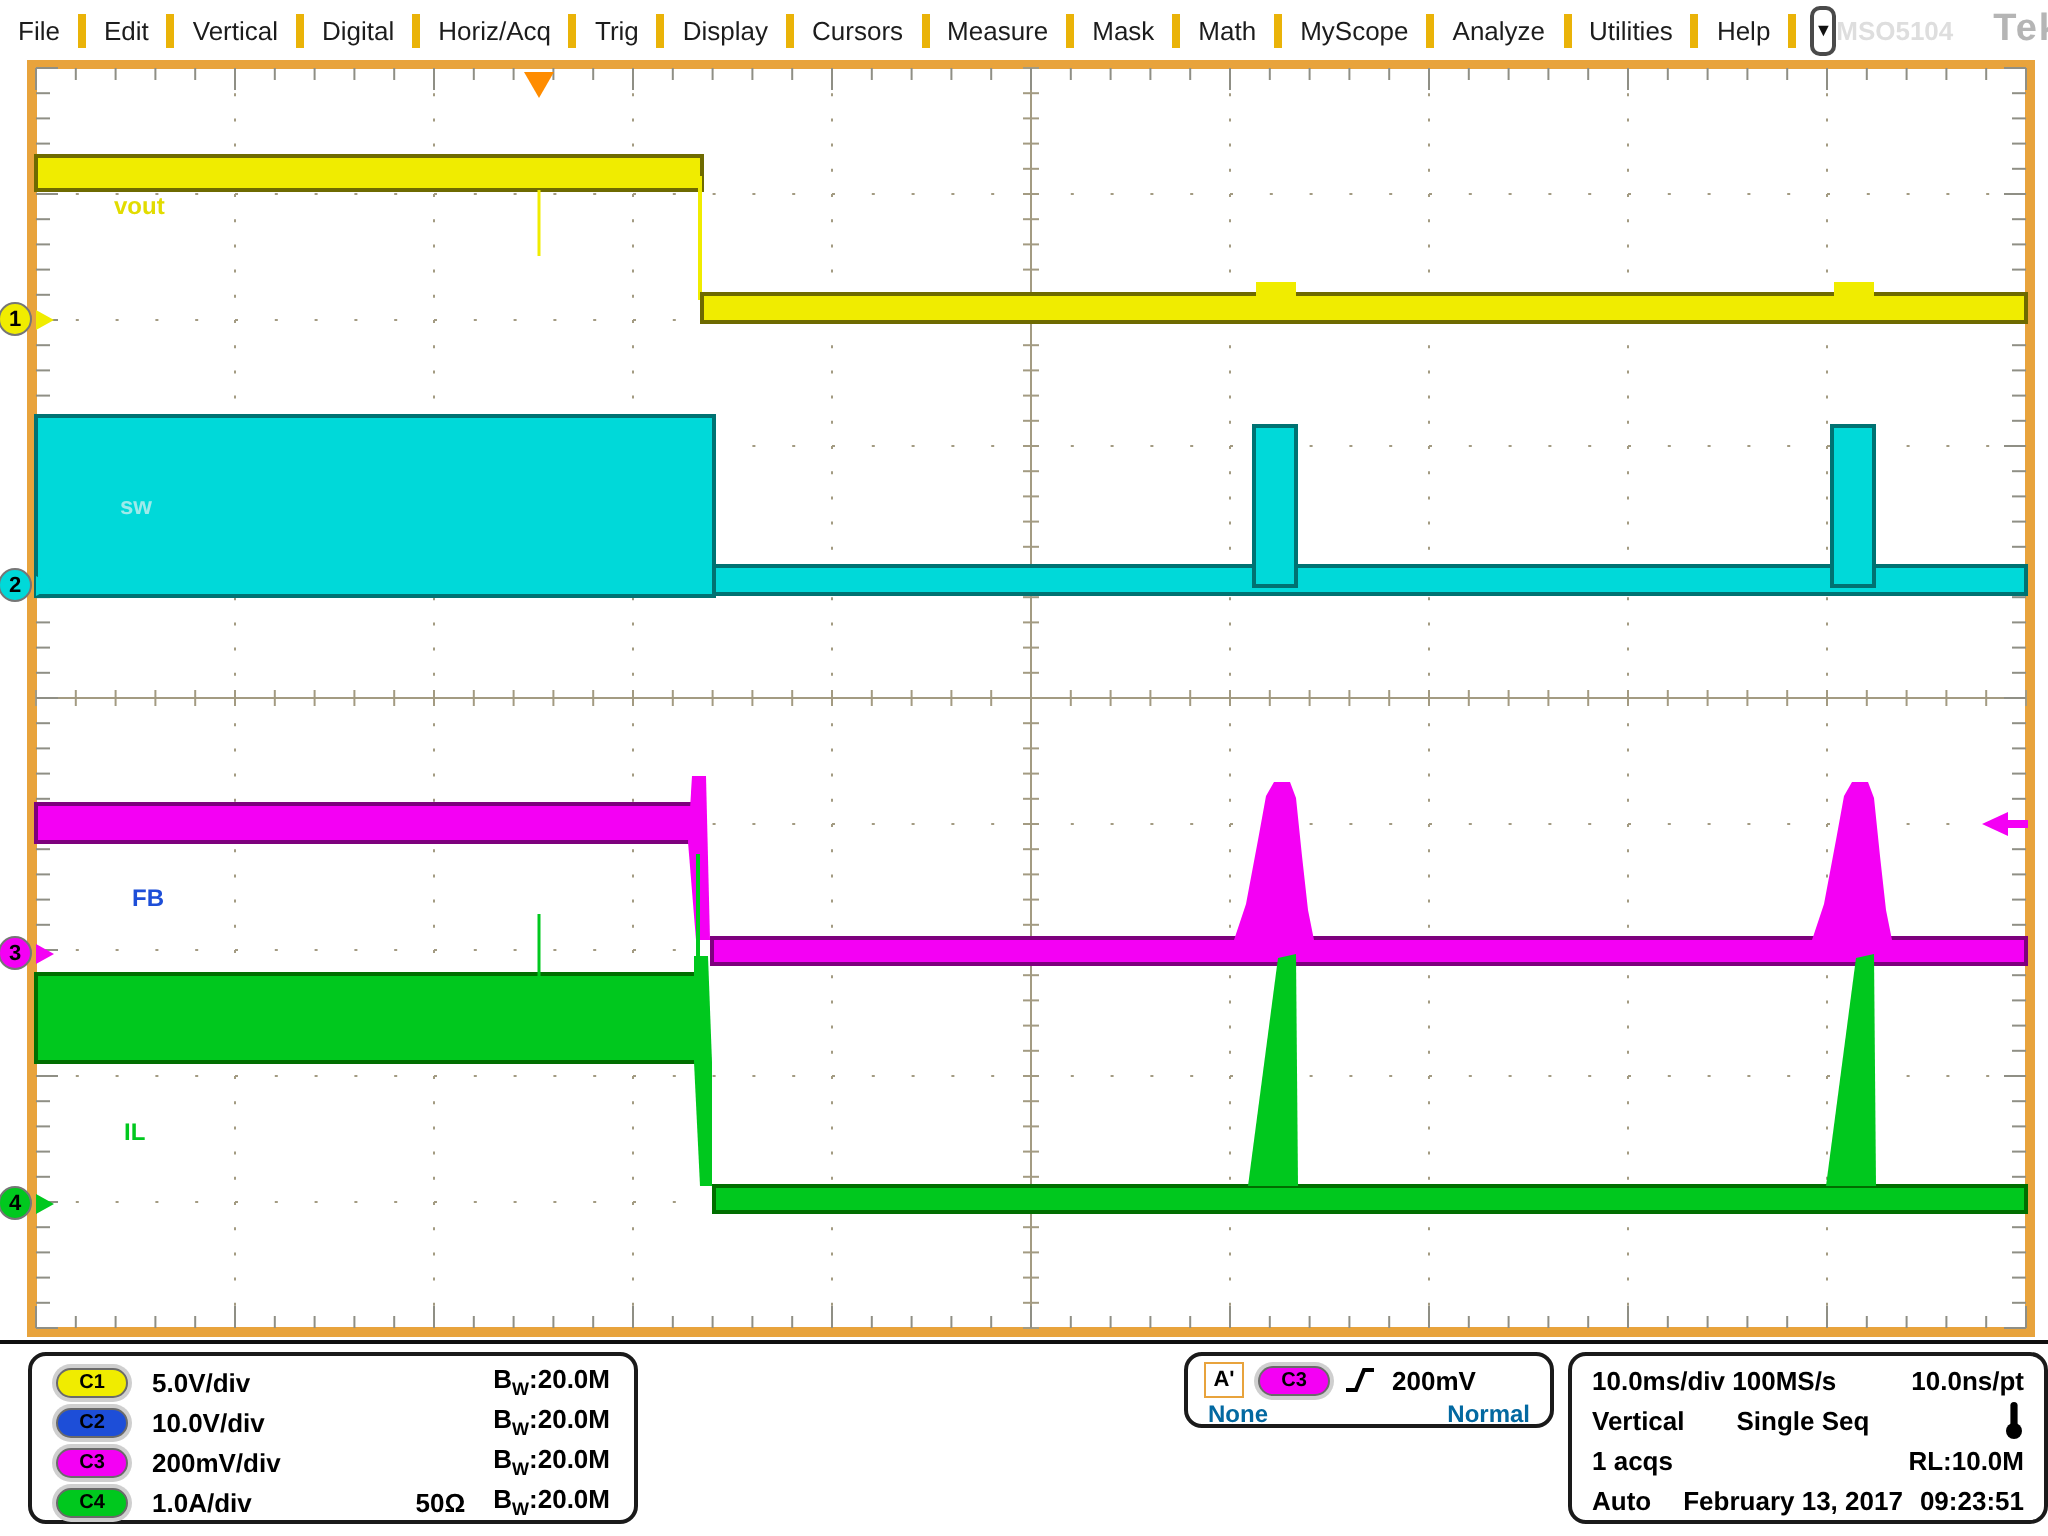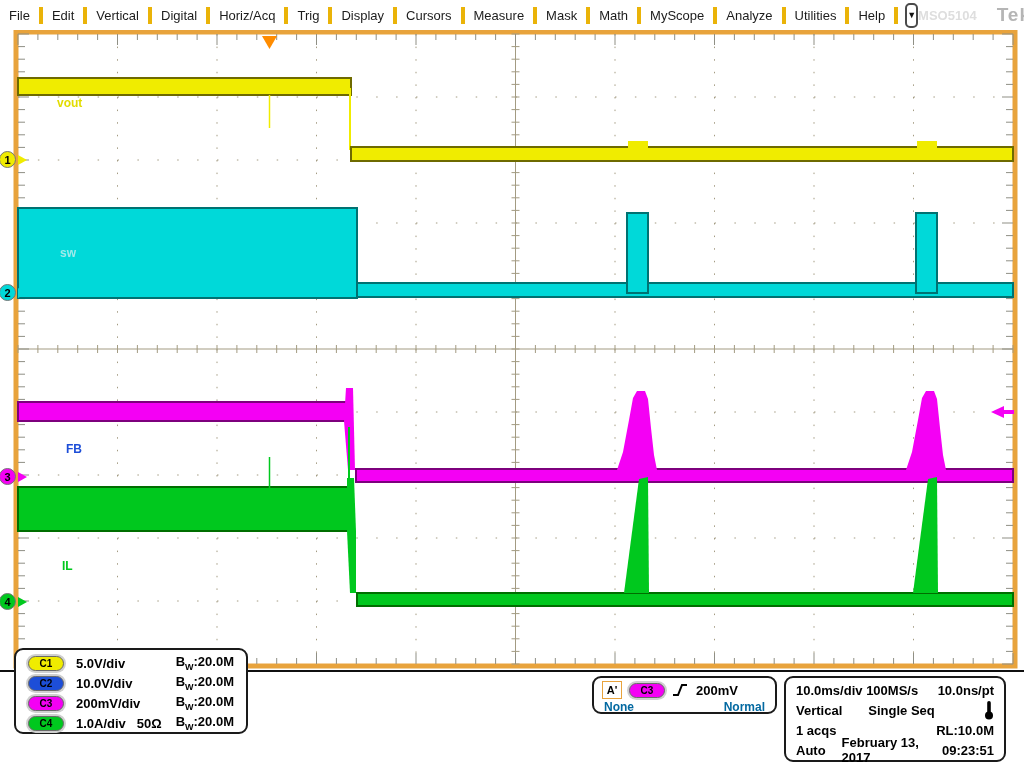--- a/index.html
+++ b/index.html
@@ -26,23 +26,23 @@
              border:1px solid #767676;display:flex;align-items:center;justify-content:center;
              font-size:11px;font-weight:bold;color:#000;z-index:3;box-sizing:border-box}
   .m0{top:151px}.m1{top:284px}.m2{top:468px}.m3{top:593px}
   .ch-arrow{position:absolute;left:18px;top:3px;width:0;height:0;
             border-top:5px solid transparent;border-bottom:5px solid transparent;
             border-left:9px solid #000}
   
   .divider{position:absolute;top:670px;left:0;width:1024px;height:2px;background:#101010;z-index:4}
   .panel{position:absolute;border:2px solid #1a1a1a;border-radius:9px;background:#fff;z-index:5;
          box-sizing:border-box}
-  .p-ch{left:14px;top:648px;width:234px;height:86px;padding:3px 0}
+  .p-ch{left:14px;top:676px;width:305px;height:86px;padding:3px 0}
   .p-trig{left:592px;top:676px;width:185px;height:38px}
-  .p-acq{left:784px;top:676px;width:222px;height:86px;padding:2px 0}
+  .p-acq{left:784px;top:676px;width:240px;height:86px;padding:2px 0}
   .chrow{display:flex;align-items:center;height:20px;padding:0 12px;
          font-size:13px;font-weight:bold;color:#000}
   .pill{width:36px;height:15px;border-radius:8px;border:1px solid #6a6a6a;
         box-shadow:0 0 0 2px #cfcfcf;display:flex;align-items:center;justify-content:center;
         font-size:10px;font-weight:bold;color:#000;box-sizing:border-box;flex:none}
   .scale{margin-left:12px}
   .imp{margin-left:auto}
   .bw{margin-left:auto}
   .bw2{margin-left:14px}
   sub{font-size:9px}

